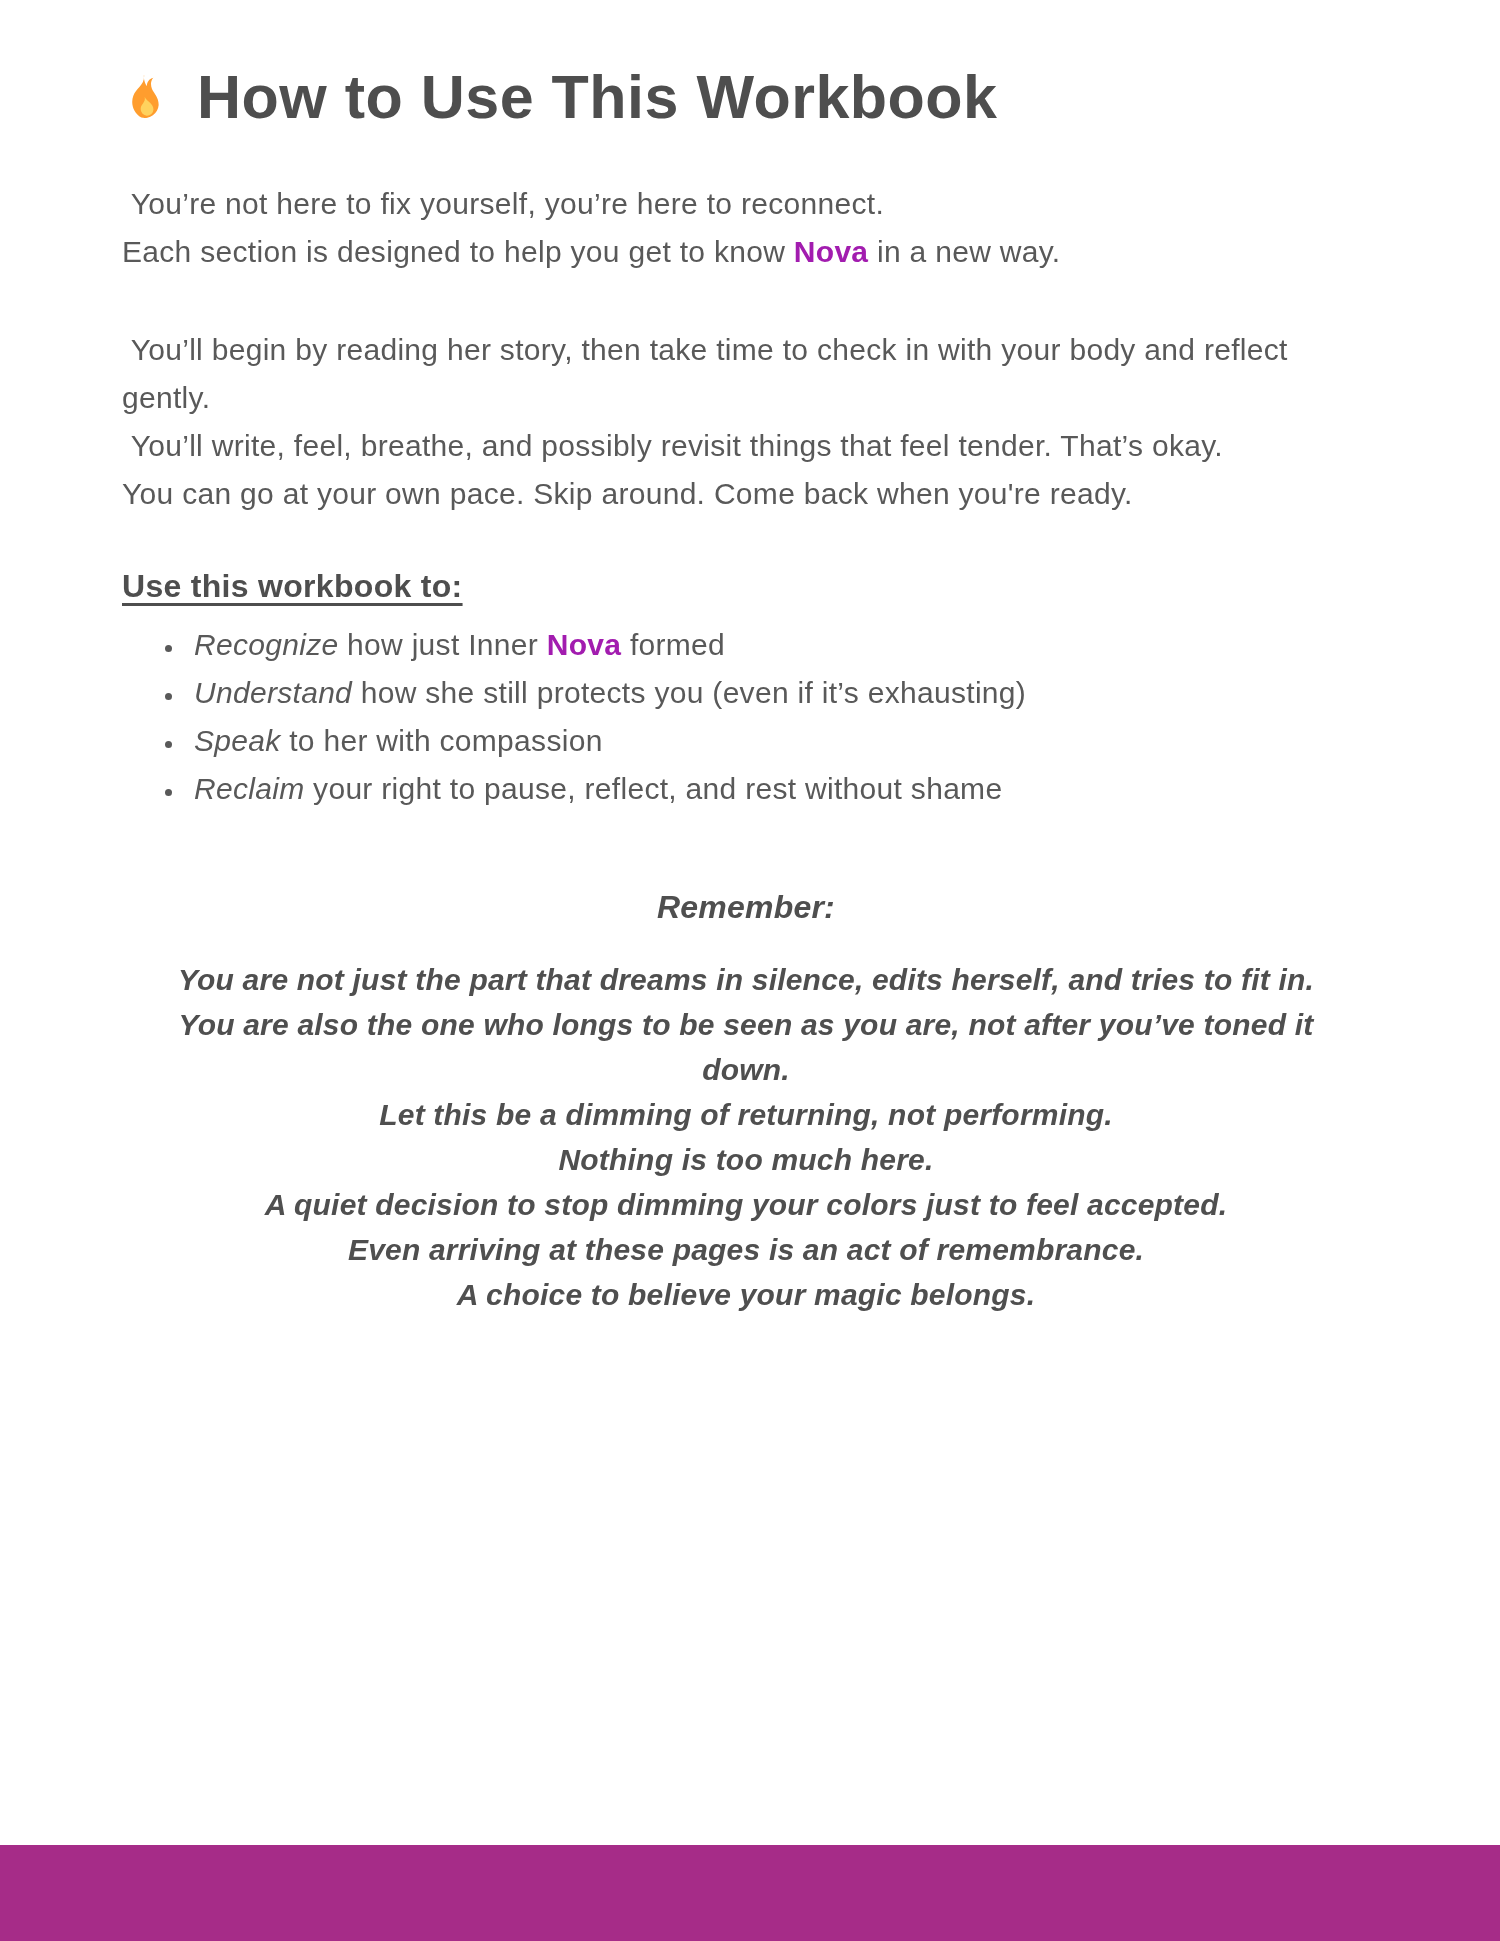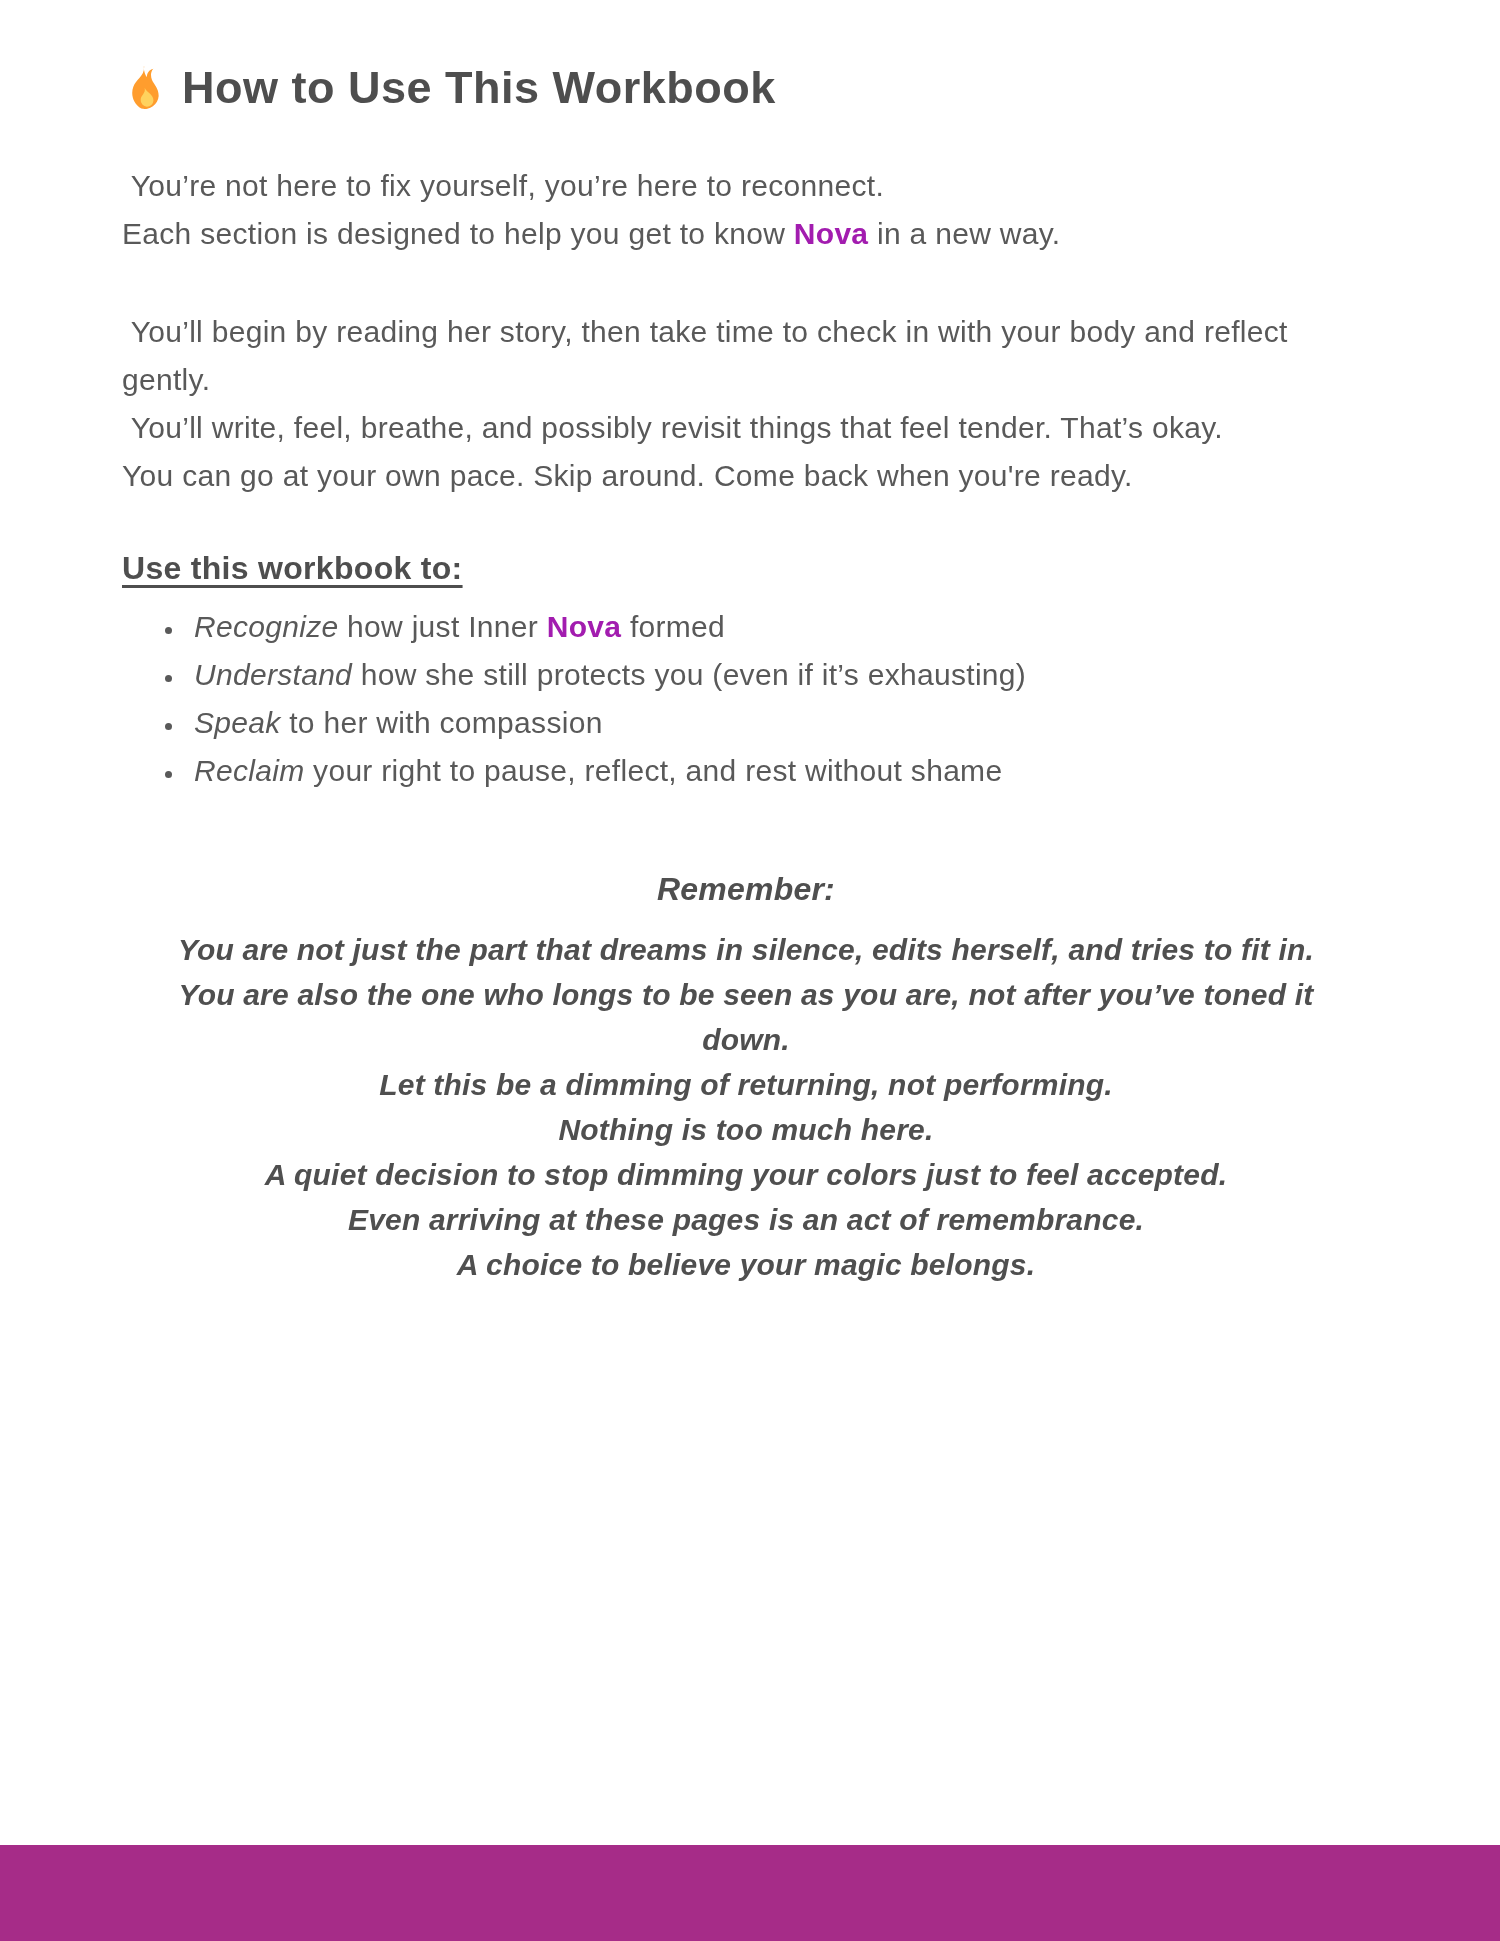--- a/index.html
+++ b/index.html
@@ -21,24 +21,25 @@
     padding: 62px 130px 0 122px;
     color: #595959;
   }
   .title-row {
     display: flex;
     align-items: center;
     gap: 16px;
     margin-bottom: 48px;
   }
   .title {
-    font-size: 45px;
+    font-size: 61px;
     font-weight: 700;
     color: #4e4e4e;
     letter-spacing: 0.5px;
+    margin-left: 15px;
   }
   .flame {
     width: 44px;
     height: 48px;
     flex: 0 0 auto;
   }
   .para {
     font-size: 30px;
     line-height: 1.6;
     letter-spacing: 0.3px;
@@ -79,21 +80,21 @@
     font-style: italic;
     color: #4f4f4f;
     font-size: 30px;
     line-height: 1.5;
     max-width: 1230px;
     margin: 0 auto;
     letter-spacing: 0.2px;
   }
   .remember-heading {
     font-size: 32px;
-    margin-bottom: 14px;
+    margin-bottom: 26px;
   }
   .footer-bar {
     position: absolute;
     left: 0;
     bottom: 0;
     width: 1500px;
     height: 96px;
     background: #a62c88;
   }
 </style>

